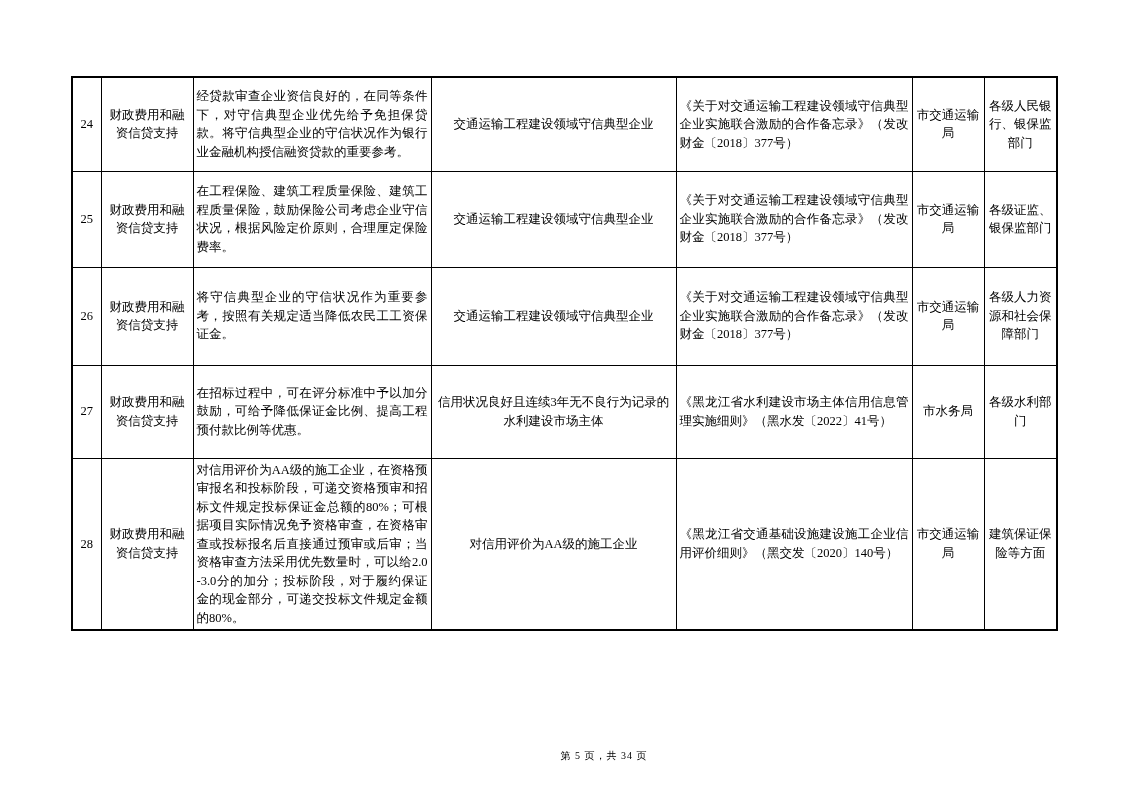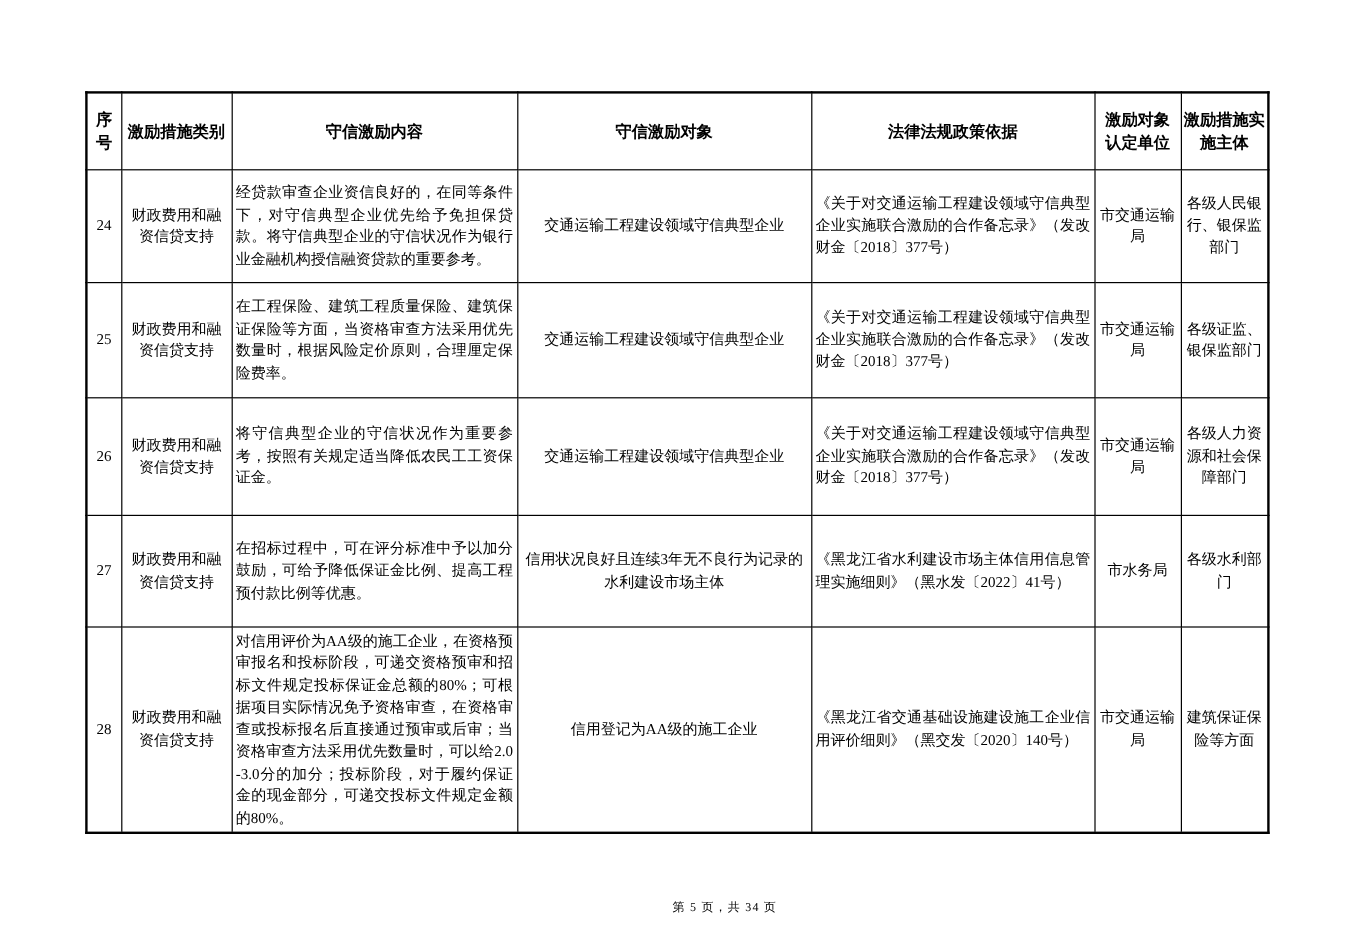--- a/index.html
+++ b/index.html
@@ -54,44 +54,35 @@
     <colgroup>
       <col style="width:29px">
       <col style="width:92px">
       <col style="width:238px">
       <col style="width:245px">
       <col style="width:236px">
       <col style="width:72px">
       <col style="width:73px">
     </colgroup>
     <tbody>
-        <tr style="height:64px">
-      <th>序号</th>
-      <th>激励措施类别</th>
-      <th>守信激励内容</th>
-      <th>守信激励对象</th>
-      <th>法律法规政策依据</th>
-      <th>激励对象认定单位</th>
-      <th>激励措施实施主体</th>
-    </tr>
 
     <tr style="height:94px">
       <td class="c-no">24</td>
       <td class="c-cat">财政费用和融资信贷支持</td>
       <td class="c-content">经贷款审查企业资信良好的，在同等条件下，对守信典型企业优先给予免担保贷款。将守信典型企业的守信状况作为银行业金融机构授信融资贷款的重要参考。</td>
       <td class="c-target">交通运输工程建设领域守信典型企业</td>
       <td class="c-basis">《关于对交通运输工程建设领域守信典型企业实施联合激励的合作备忘录》（发改财金〔2018〕377号）</td>
       <td class="c-unit">市交通运输局</td>
       <td class="c-impl">各级人民银行、银保监部门</td>
     </tr>
 
     <tr style="height:96px">
       <td class="c-no">25</td>
       <td class="c-cat">财政费用和融资信贷支持</td>
-      <td class="c-content">在工程保险、建筑工程质量保险、建筑保证保险等方面，当资格审查方法采用优先数量时，根据风险定价原则，合理厘定保险费率。</td>
+      <td class="c-content">在工程保险、建筑工程质量保险、建筑工程质量保险，鼓励保险公司考虑企业守信状况，根据风险定价原则，合理厘定保险费率。</td>
       <td class="c-target">交通运输工程建设领域守信典型企业</td>
       <td class="c-basis">《关于对交通运输工程建设领域守信典型企业实施联合激励的合作备忘录》（发改财金〔2018〕377号）</td>
       <td class="c-unit">市交通运输局</td>
       <td class="c-impl">各级证监、银保监部门</td>
     </tr>
 
     <tr style="height:98px">
       <td class="c-no">26</td>
       <td class="c-cat">财政费用和融资信贷支持</td>
       <td class="c-content">将守信典型企业的守信状况作为重要参考，按照有关规定适当降低农民工工资保证金。</td>
@@ -108,21 +99,21 @@
       <td class="c-target">信用状况良好且连续3年无不良行为记录的水利建设市场主体</td>
       <td class="c-basis">《黑龙江省水利建设市场主体信用信息管理实施细则》（黑水发〔2022〕41号）</td>
       <td class="c-unit">市水务局</td>
       <td class="c-impl">各级水利部门</td>
     </tr>
 
     <tr style="height:167px">
       <td class="c-no">28</td>
       <td class="c-cat">财政费用和融资信贷支持</td>
       <td class="c-content">对信用评价为AA级的施工企业，在资格预审报名和投标阶段，可递交资格预审和招标文件规定投标保证金总额的80%；可根据项目实际情况免予资格审查，在资格审查或投标报名后直接通过预审或后审；当资格审查方法采用优先数量时，可以给2.0-3.0分的加分；投标阶段，对于履约保证金的现金部分，可递交投标文件规定金额的80%。</td>
-      <td class="c-target">信用登记为AA级的施工企业</td>
+      <td class="c-target">对信用评价为AA级的施工企业</td>
       <td class="c-basis">《黑龙江省交通基础设施建设施工企业信用评价细则》（黑交发〔2020〕140号）</td>
       <td class="c-unit">市交通运输局</td>
       <td class="c-impl">建筑保证保险等方面</td>
     </tr>
   </tbody>
     </table>
 
   <div class="footer">第 5 页，共 34 页</div>
 
 </div>

